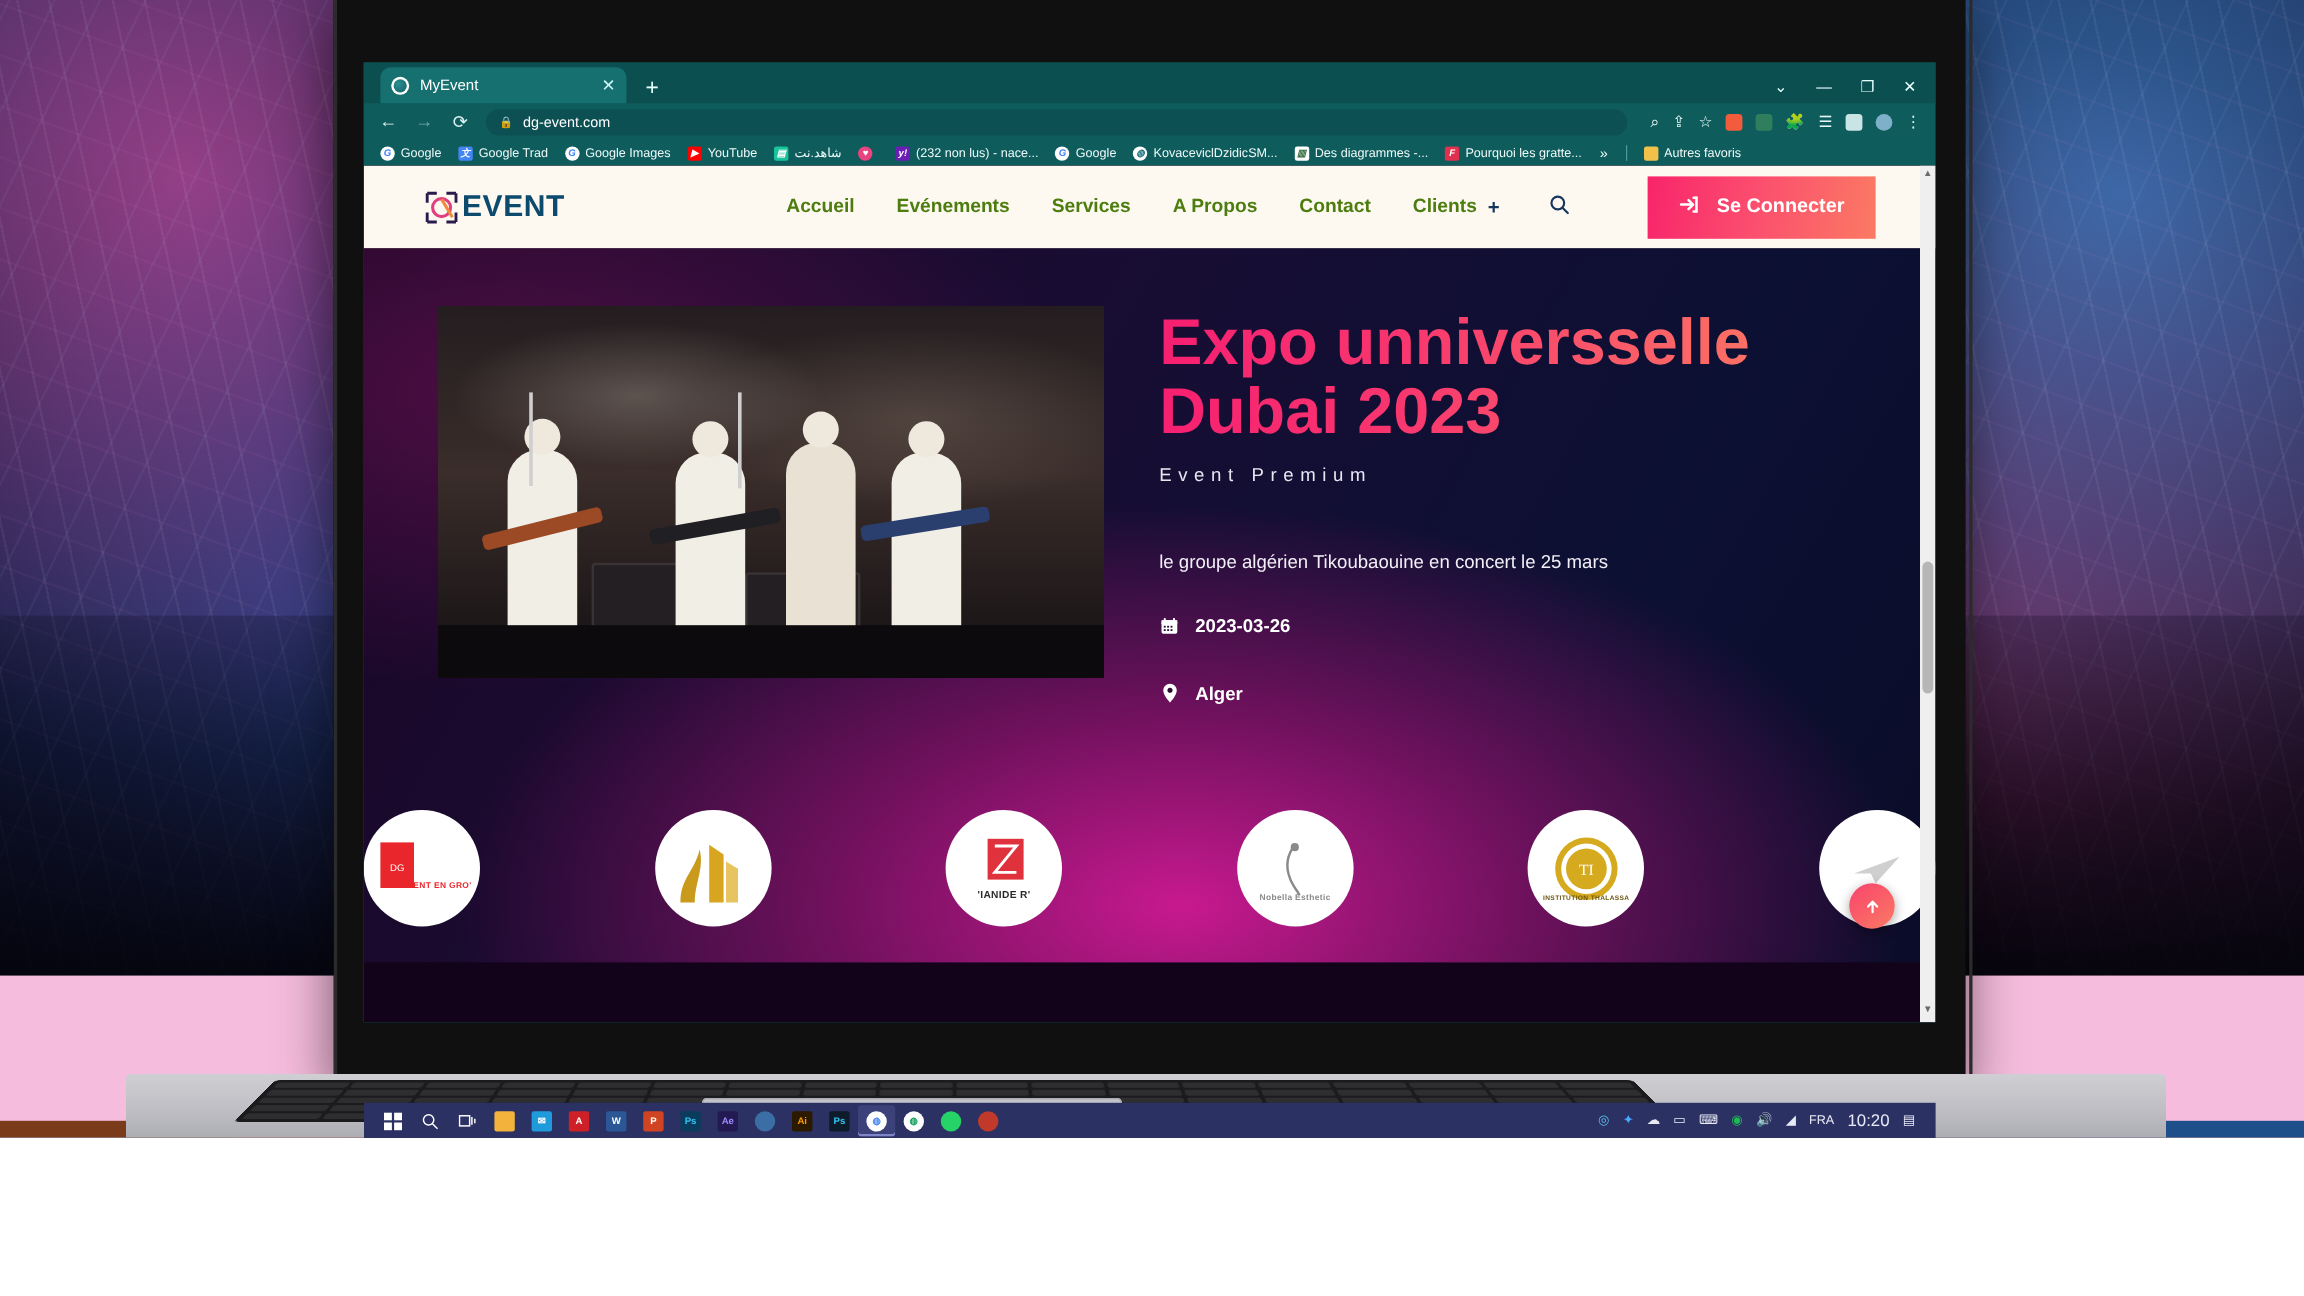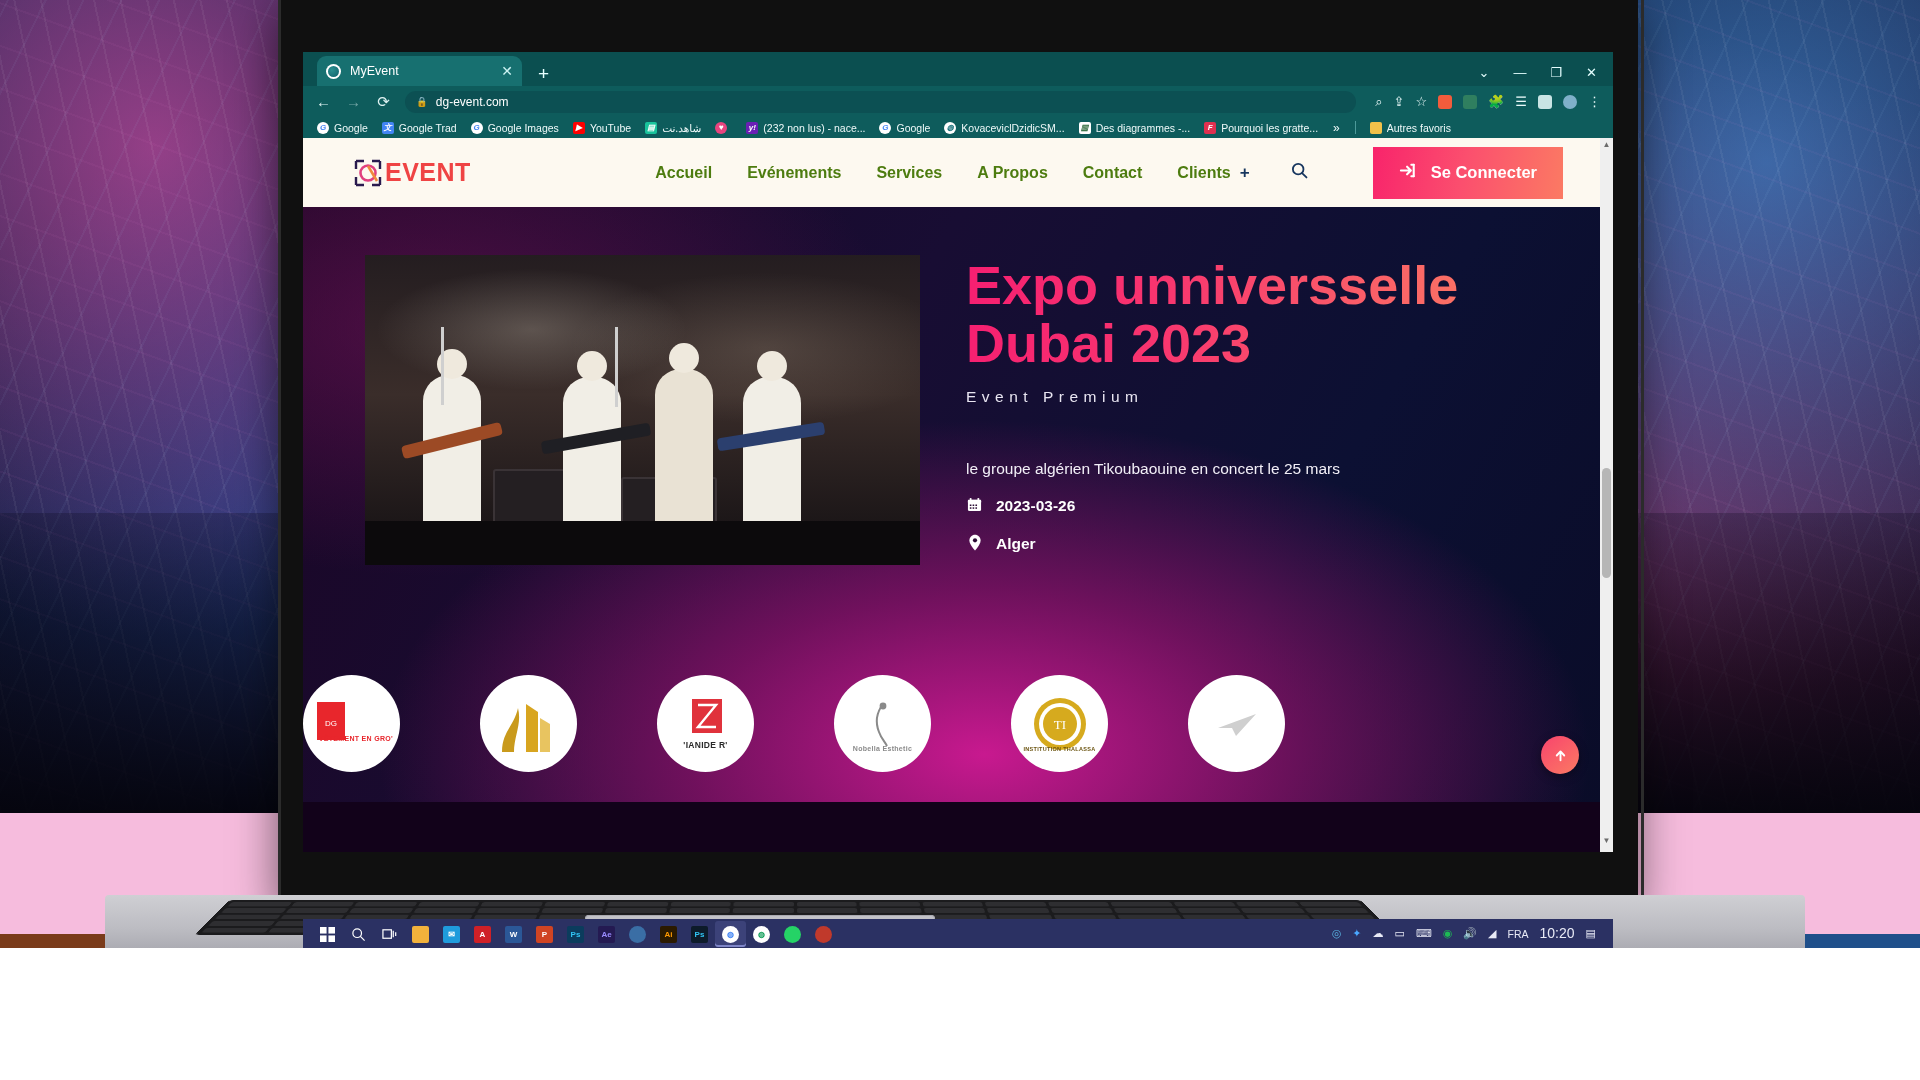--- a/index.html
+++ b/index.html
@@ -135,21 +135,21 @@
   .bm-sep { width:1px;height:13px;background:#4d9a9a;margin:0 6px; flex:0 0 auto;}
   .bm-more { padding:0 7px; font-size:12px; }
 
   
   .viewport { flex:1 1 auto; position:relative; background:#12021a; overflow:hidden; }
   .site-nav {
     height:69px; background:#fdf9f0; display:flex; align-items:center; padding:0 50px;
   }
   .logo { display:flex; align-items:center; gap:2px; }
   .logo-mark { width:30px; height:30px; position:relative; flex:0 0 auto; }
-  .logo-text { font-size:25px; font-weight:700; color:#ef4444; letter-spacing:.5px; }
+  .logo-text { font-size:25px; font-weight:700; color:#0c4a6e; letter-spacing:.5px; }
   .nav-links { display:flex; align-items:center; gap:35px; margin-left:auto; }
   .nav-link { font-size:16px; font-weight:700; color:#4d7c0f; }
   .nav-clients { display:flex; align-items:center; gap:9px; }
   .nav-plus { font-size:17px; font-weight:700; color:#17365e; }
   .nav-search { font-size:17px; color:#17365e; margin-left:6px; }
   .btn-login {
     margin-left:30px; height:52px; padding:0 26px; border:none; cursor:pointer;
     background: linear-gradient(100deg,#f8246b 0%, #fb4f6e 48%, #fb7a63 100%);
     color:#fff; font-size:16.5px; font-weight:700;
     display:flex; align-items:center; gap:13px; font-family:"Liberation Sans",sans-serif;
@@ -182,29 +182,29 @@
   .mic { position:absolute; width:3px; background:#cfcfcf; }
 
   .hero-text { flex:1 1 auto; padding-top:2px; }
   .hero-title {
     font-size:54px; font-weight:700; line-height:1.07; max-width:560px;
     background: linear-gradient(95deg,#f61f71 0%, #f8356f 35%, #fc7f62 100%);
     -webkit-background-clip:text; background-clip:text; color:transparent;
   }
   .hero-sub { margin-top:15px; font-size:15.5px; color:#e9e6f2; letter-spacing:5.5px; font-weight:500; }
   .hero-desc { margin-top:54px; font-size:15.5px; color:#f2eff7; }
-  .hero-meta { margin-top:19px; display:flex; align-items:center; gap:13px; color:#fff; font-size:15.5px; font-weight:700; }
+  .hero-meta { margin-top:36px; display:flex; align-items:center; gap:13px; color:#fff; font-size:15.5px; font-weight:700; }
   .meta-ico { width:17px; text-align:center; font-size:15px; }
   .btn-join {
     margin-top:28px; height:38px; padding:0 22px; border:none; cursor:pointer;
     background: linear-gradient(100deg,#1c79d0 0%, #3e9fe4 60%, #5ab4ee 100%);
     color:#fff; font-size:15px; font-weight:700; font-family:"Liberation Sans",sans-serif;
   }
 
-  .clients-strip { position:absolute; left:0; right:0; bottom:30px; display:flex; justify-content:flex-start; gap:80px; }
+  .clients-strip { position:absolute; left:0; right:0; bottom:30px; display:flex; justify-content:space-between; gap:80px; }
   .client {
     width:97px; height:97px; border-radius:50%; background:#fff; position:relative;
     display:flex; align-items:center; justify-content:center; overflow:hidden;
   }
   .client::after{
     content:""; position:absolute; left:8%; bottom:-16px; width:84%; height:16px; border-radius:50%;
     background: radial-gradient(ellipse at center, rgba(255,255,255,.30), transparent 72%);
   }
   .c-label{ font-size:7px; font-weight:700; letter-spacing:.3px; }
 

